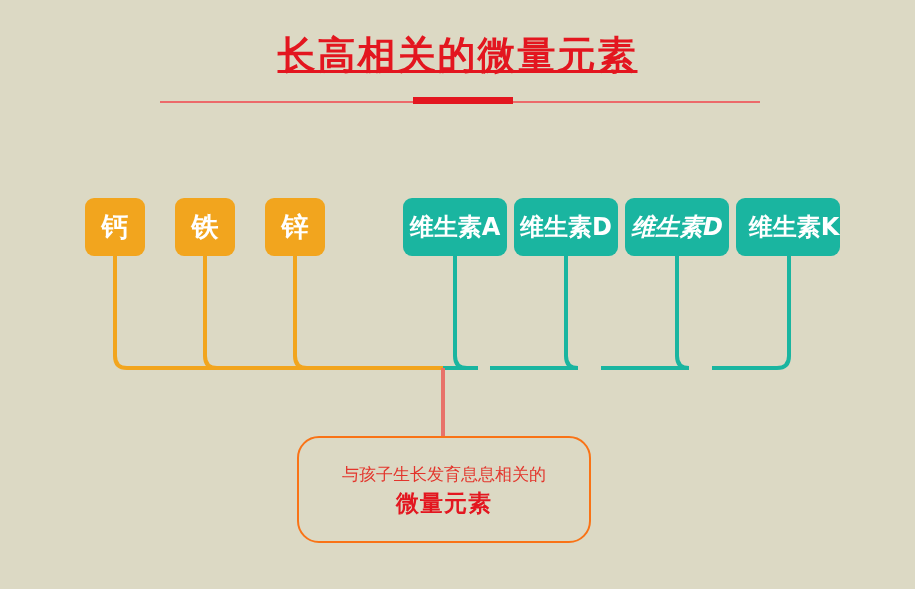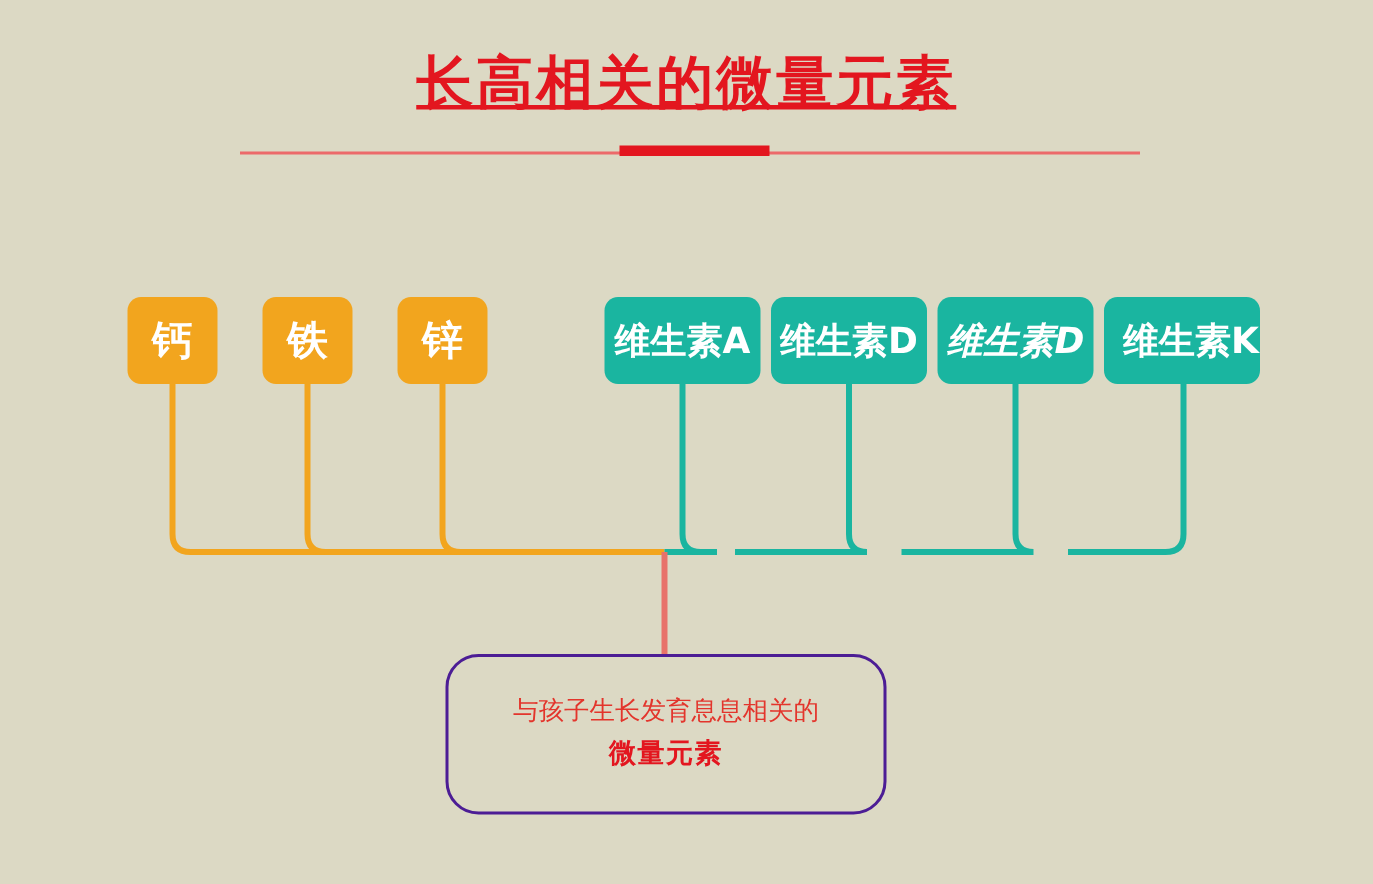--- a/index.html
+++ b/index.html
@@ -93,38 +93,38 @@
     letter-spacing: 0px;
   }
 
   
   #summary {
     position: absolute;
     left: 297px;
     top: 436px;
     width: 294px;
     height: 107px;
-    border: 2px solid #4c1d95;
+    border: 2px solid #f97316;
     border-radius: 22px;
     box-sizing: border-box;
     display: flex;
     flex-direction: column;
     align-items: center;
     justify-content: center;
     background: transparent;
   }
   #summary-line1 {
     font-size: 17px;
     color: #e3352c;
     line-height: 26px;
     letter-spacing: 0px;
     white-space: nowrap;
   }
   #summary-line2 {
-    font-size: 18px;
+    font-size: 23px;
     font-weight: bold;
     color: #e3161f;
     line-height: 32px;
     letter-spacing: 1px;
     white-space: nowrap;
   }
 </style>
 </head>
 <body>
 

